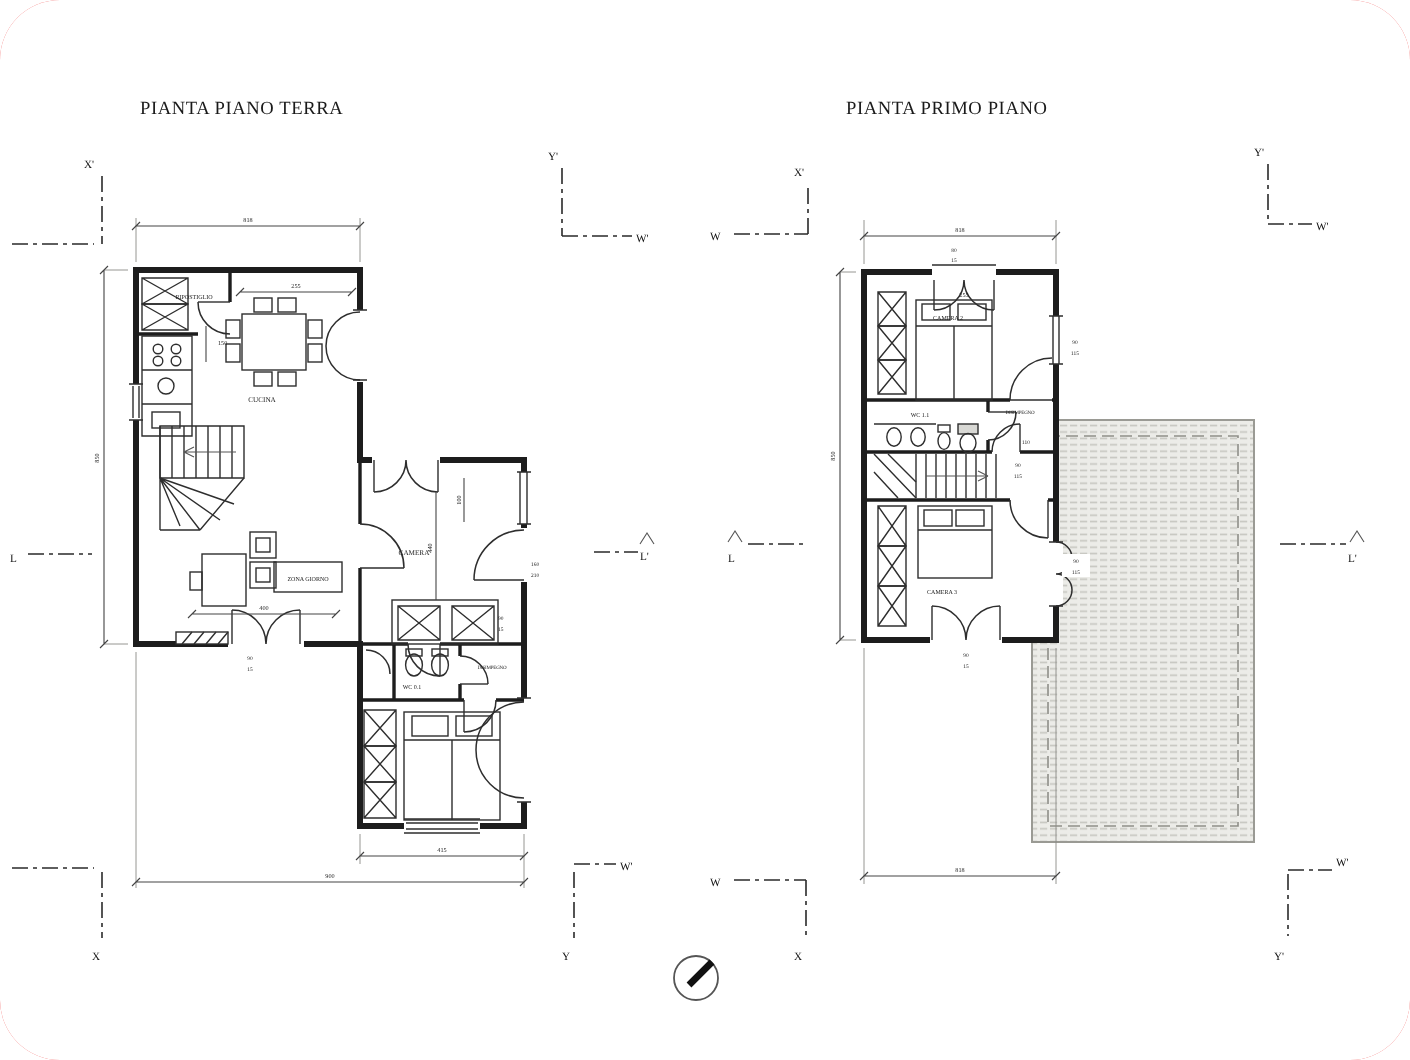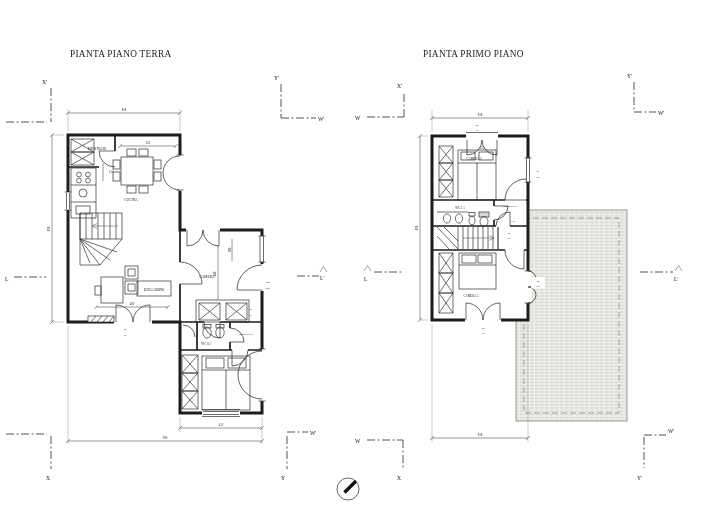--- a/index.html
+++ b/index.html
@@ -1,16 +1,16 @@
 <!DOCTYPE html>
 <html><head>
 <meta charset="utf-8">
 <style>
   html,body{margin:0;padding:0;background:#fff;}
-  .page{position:relative;width:705px;height:530px;background:#ef4444;overflow:hidden;}
+  .page{position:relative;width:705px;height:530px;background:#ef4444;overflow:hidden;border-radius:30px;}
   svg{position:absolute;left:0;top:0;}
   text{font-family:"Liberation Serif",serif;fill:#1a1a1a;}
   .title{font-size:9.3px;letter-spacing:.3px;}
   .room{font-size:3.6px;}
   .room-sm{font-size:3px;}
   .room-xs{font-size:2.5px;letter-spacing:-.1px;}
   .dim{font-size:3.1px;fill:#222;}
   .dim-xs{font-size:2.7px;fill:#222;}
   .mk{font-size:5.6px;fill:#111;}
   .wall{fill:none;stroke:#1d1d1d;stroke-width:3;}

